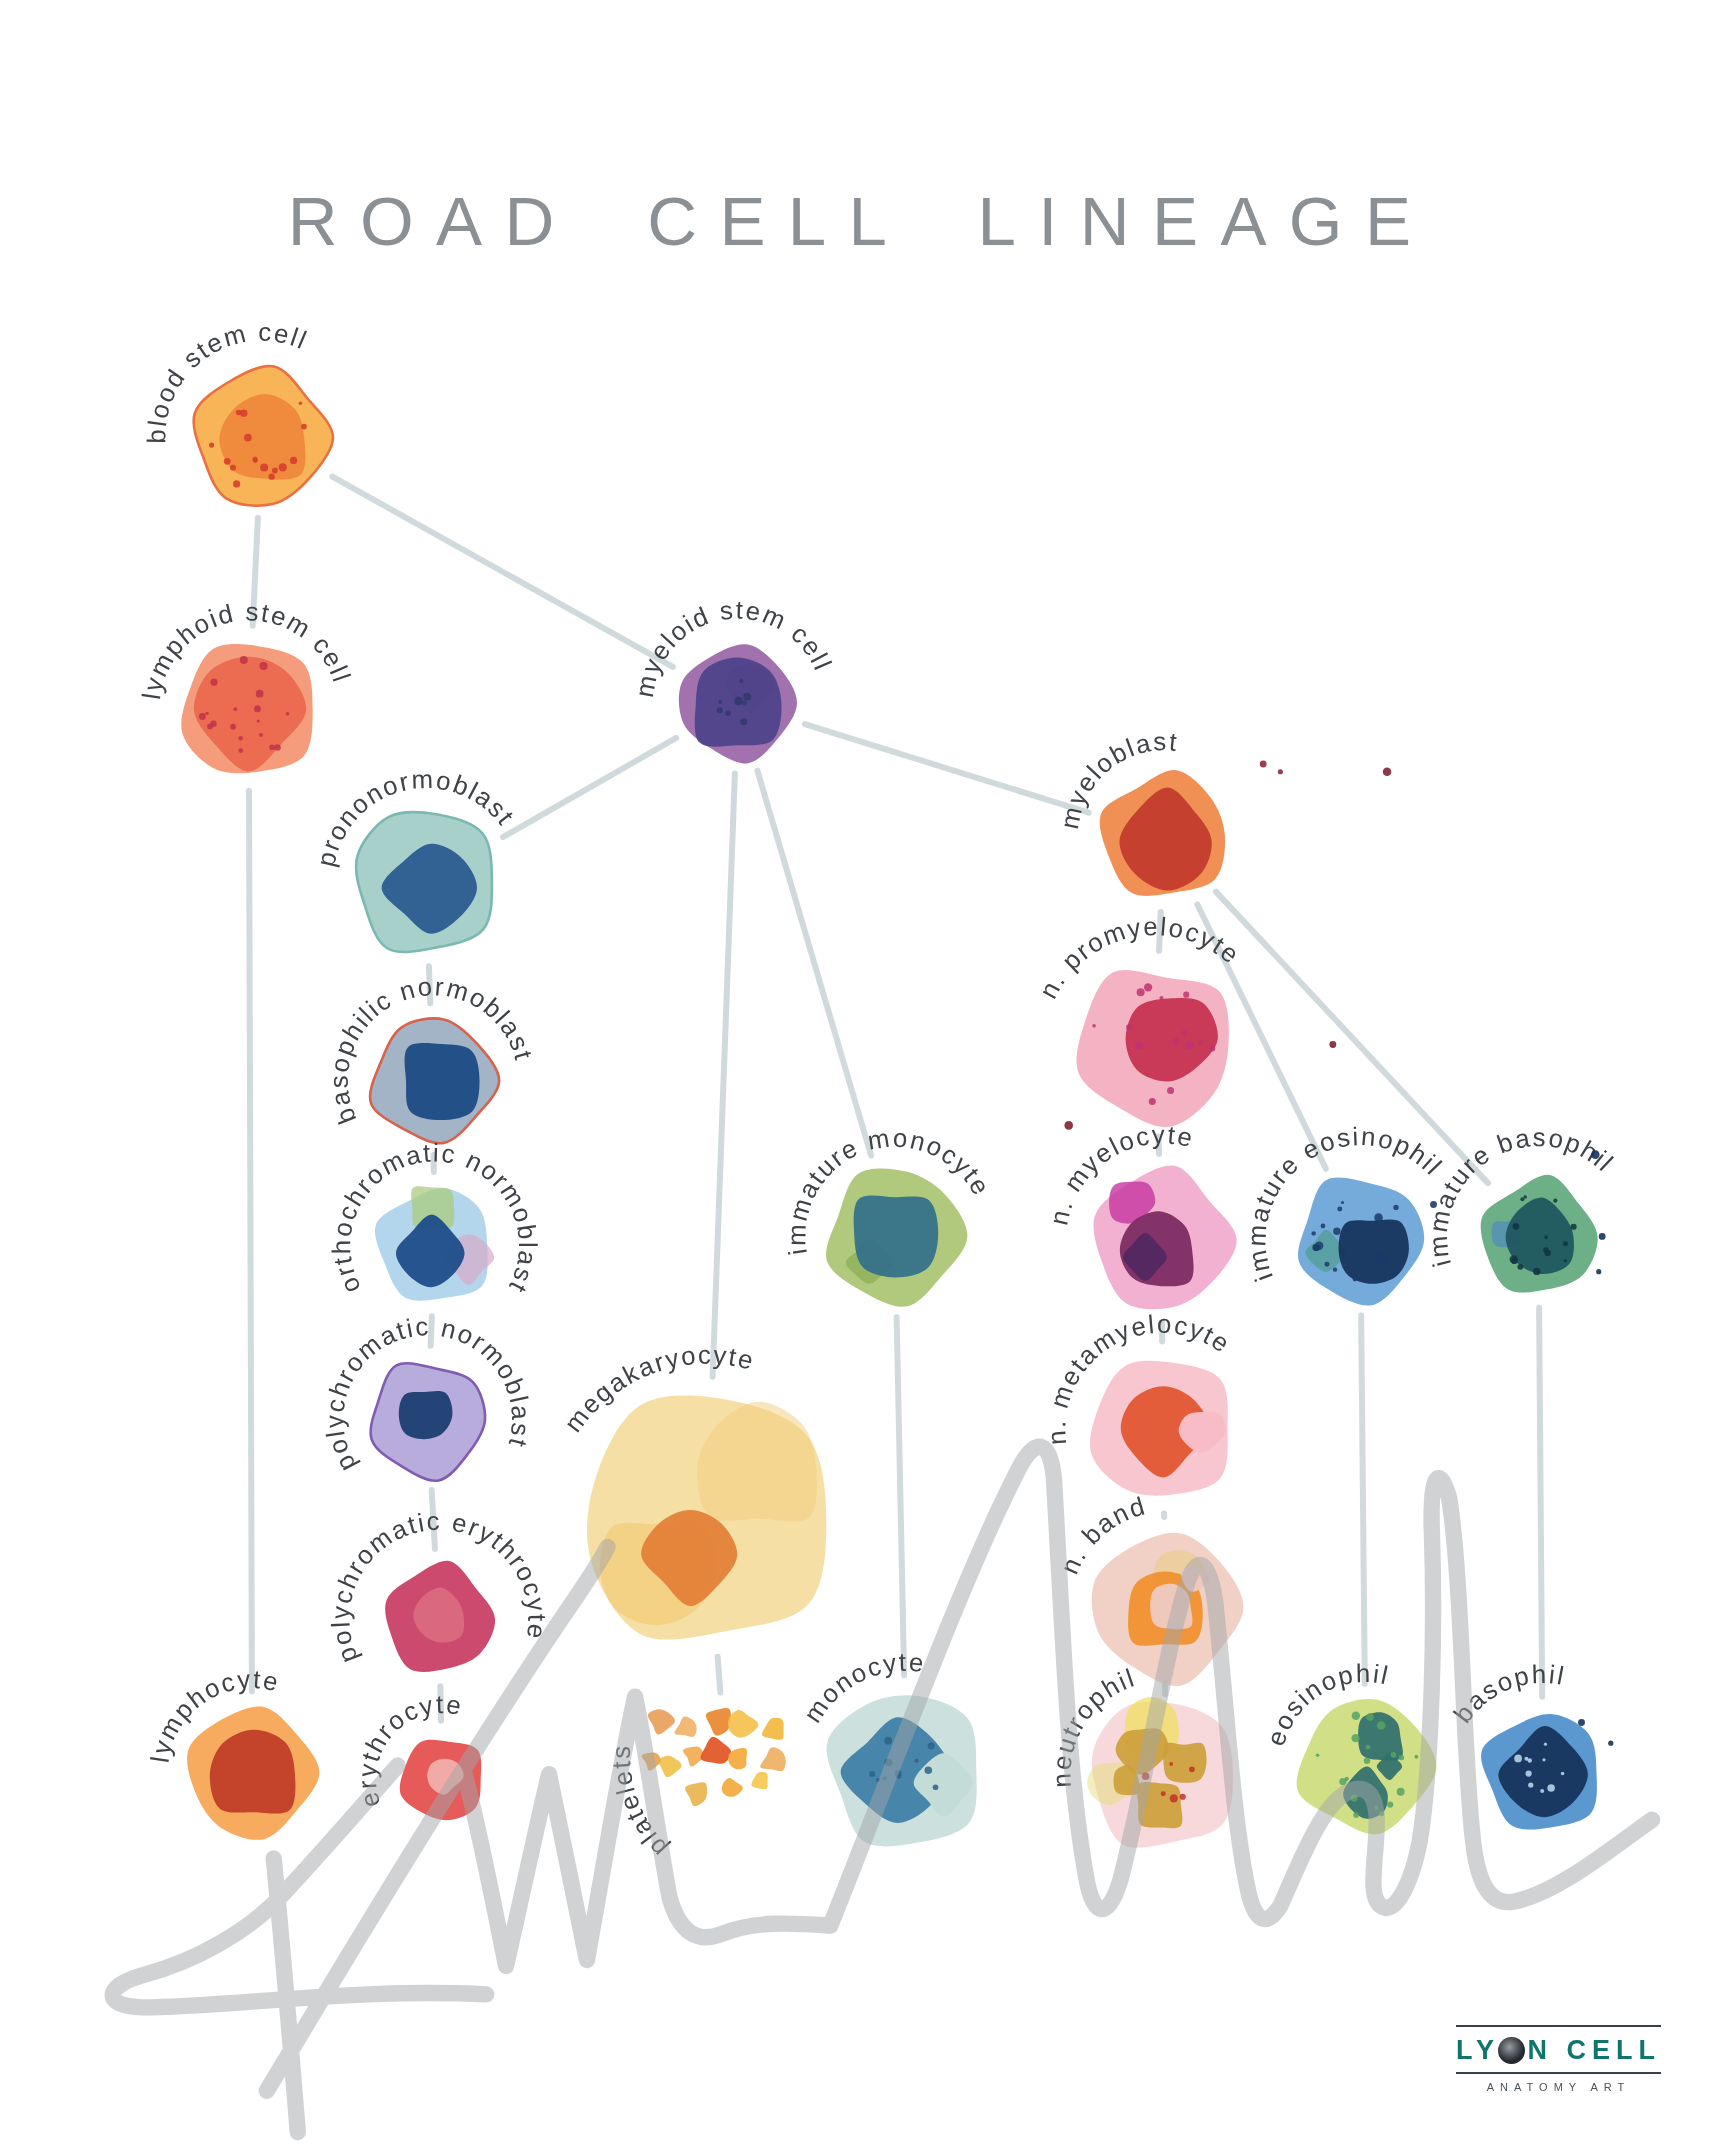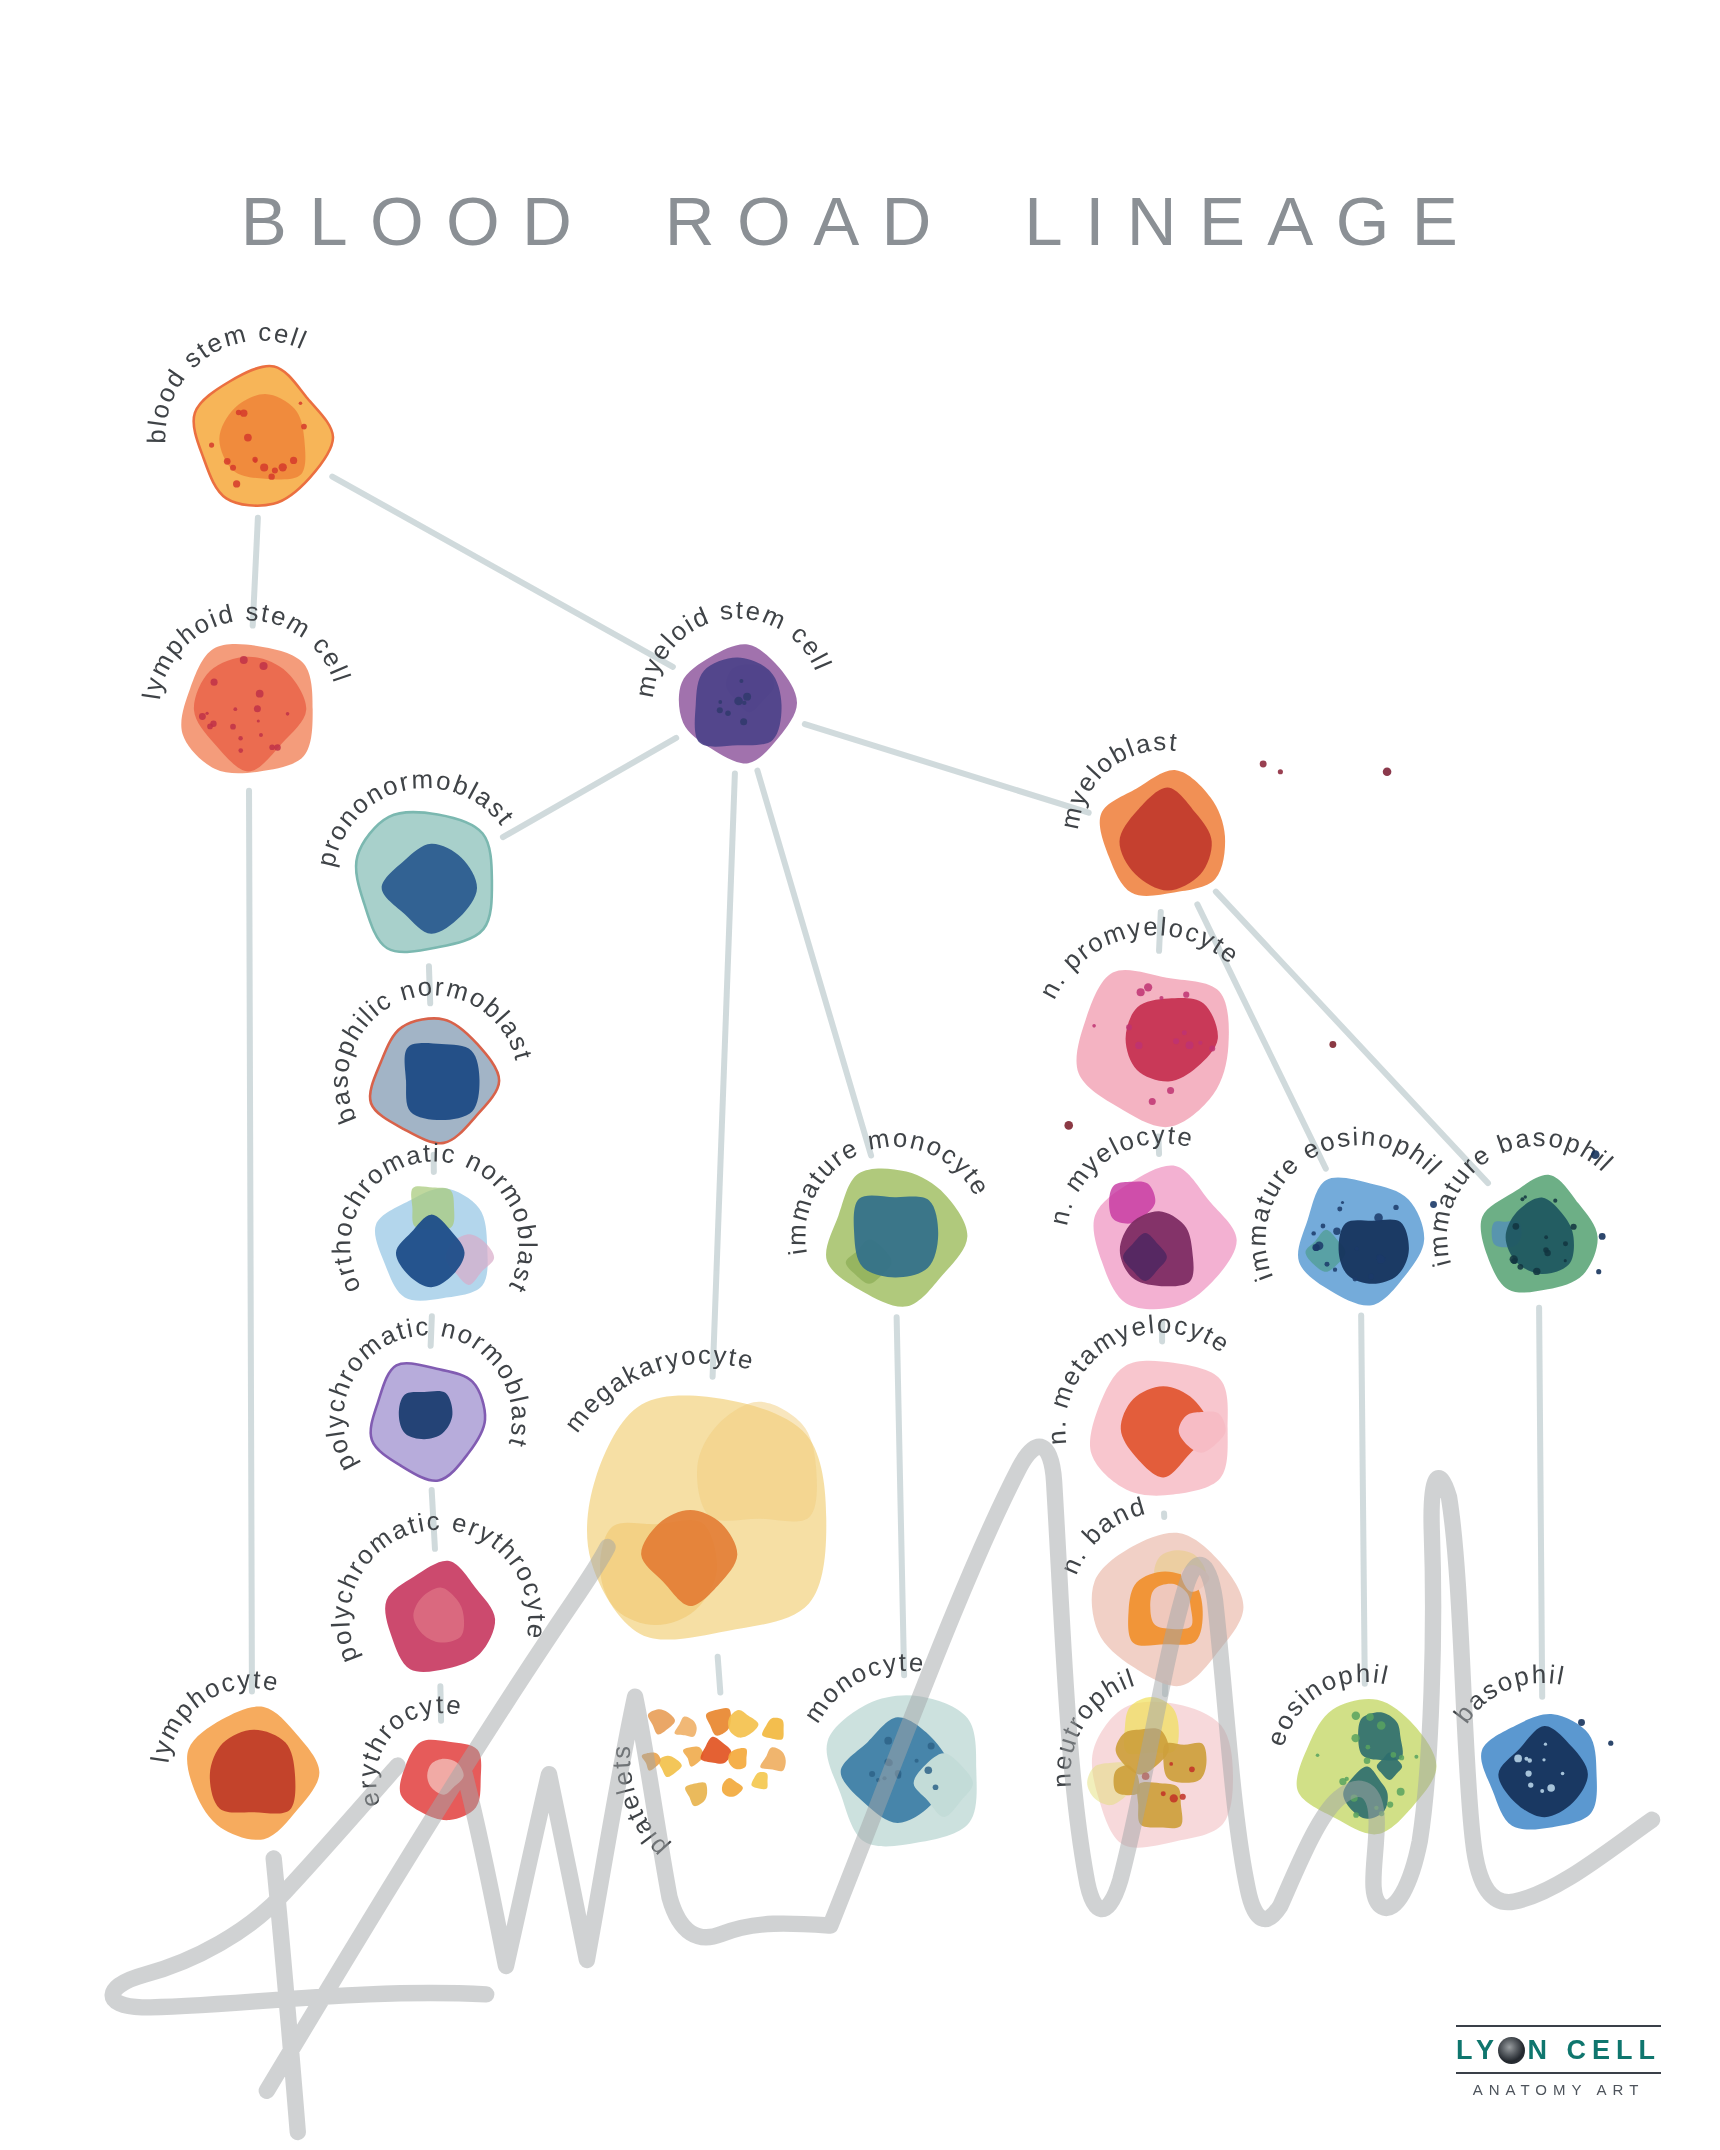--- a/index.html
+++ b/index.html
@@ -15,21 +15,21 @@
   svg text{font-family:"Liberation Sans",sans-serif;}
   .logo{position:absolute;left:1456px;top:2025px;width:205px;text-align:center;}
   .logo .rule{border-top:2.6px solid #3A4049;margin:0;}
   .logo .brand{display:flex;align-items:center;justify-content:center;
     margin:7.7px 0 6px 0;font-size:27px;font-weight:700;letter-spacing:6px;
     color:#0f766e;white-space:nowrap;}
   .logo .splat{display:inline-block;width:27px;height:27px;border-radius:50%;
     margin:0 2.6px 0 -1.7px;
     background:radial-gradient(circle at 42% 38%, #9a9ea1 0%, #5a5f64 32%, #23282e 62%, #383d43 100%);
     box-shadow:1.7px -2.6px 0 -11.2px #444, -8.6px 5.2px 0 -11.2px #555;}
-  .logo .subtitle{margin-top:6.9px;font-size:15px;font-weight:400;
+  .logo .subtitle{margin-top:6.9px;font-size:11px;font-weight:400;
     letter-spacing:6px;color:#4E545C;white-space:nowrap;}
 </style>
 </head>
 <body>
 
 <div class="poster">
   <svg id="diagram" width="1721" height="2151" viewBox="0 0 2000 2500">
       <g stroke="#CCD7D9" stroke-width="7" stroke-linecap="round" opacity="0.9" fill="none">
         <path d="M299.6 601.9 L293.6 727.1"></path>
         <path d="M386.1 553.9 L781.9 775.1"></path>
@@ -375,21 +375,21 @@
         <circle cx="1549" cy="1214" r="4" fill="#7E2430" opacity="0.9"></circle>
         <circle cx="1666" cy="1400" r="4" fill="#1B3A68" opacity="0.9"></circle>
         <circle cx="1854" cy="1342" r="5" fill="#16335C" opacity="0.9"></circle>
         <circle cx="1862" cy="1437" r="4" fill="#16335C" opacity="0.9"></circle>
         <circle cx="1858" cy="1478" r="3" fill="#16335C" opacity="0.9"></circle>
         <circle cx="1838" cy="2002" r="4" fill="#16335C" opacity="0.9"></circle>
         <circle cx="1872" cy="2026" r="3" fill="#16335C" opacity="0.9"></circle>
       </g>
       <path d="M462 2052 C420 2100 372 2155 330 2200 C290 2245 225 2280 168 2295 C120 2308 118 2332 165 2333 C260 2333 420 2310 565 2318 M318 2160 C328 2260 338 2380 346 2478 M310 2430 C400 2280 520 2080 640 1900 C672 1852 694 1822 706 1798 M540 2062 C560 2140 575 2220 588 2285 C605 2210 622 2130 638 2062 C652 2130 668 2208 682 2278 C700 2180 718 2065 738 1972 C752 2040 764 2130 778 2205 C790 2248 812 2258 838 2248 C878 2232 920 2235 965 2238 C1040 2050 1120 1830 1185 1705 C1205 1668 1222 1676 1225 1722 C1235 1888 1240 2058 1262 2180 C1270 2230 1288 2232 1302 2185 C1330 2080 1352 1930 1378 1845 C1390 1805 1405 1812 1412 1860 C1425 1975 1432 2110 1450 2195 C1458 2235 1472 2240 1488 2215 C1508 2170 1532 2110 1556 2090 C1582 2068 1600 2080 1600 2118 C1600 2160 1588 2205 1606 2216 C1622 2225 1640 2190 1650 2140 C1664 2050 1668 1890 1664 1780 C1662 1715 1672 1700 1684 1740 C1700 1840 1700 2040 1712 2140 C1718 2195 1735 2215 1760 2210 C1810 2200 1870 2150 1920 2115" fill="none" stroke="#A2A5A7" stroke-width="19" stroke-linecap="round" stroke-linejoin="round" opacity="0.5"></path>
     </svg>
-  <div class="title">BLOOD ROAD LINEAGE</div>
+  <div class="title">ROAD CELL LINEAGE</div>
   <div class="logo">
     <div class="rule"></div>
     <div class="brand">
         <span>LY</span>
         <span class="splat"></span>
         <span>N CELL</span>
       </div>
     <div class="rule"></div>
     <div class="subtitle">ANATOMY ART</div>
   </div>

